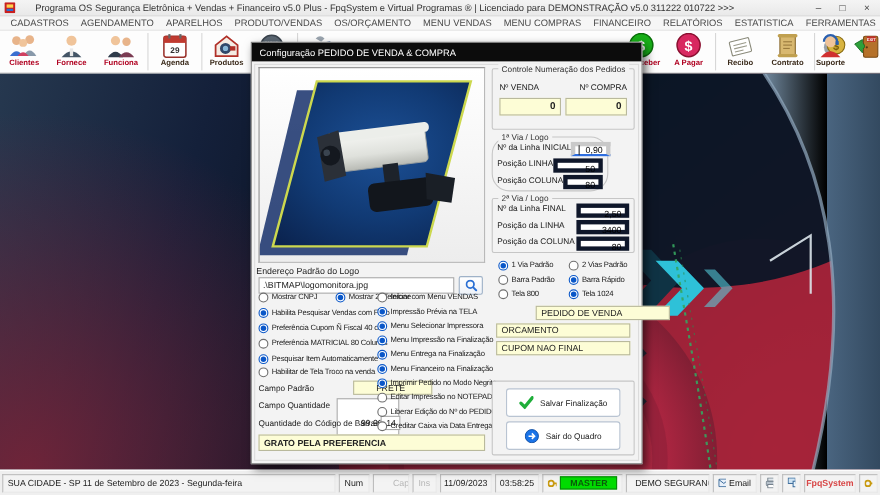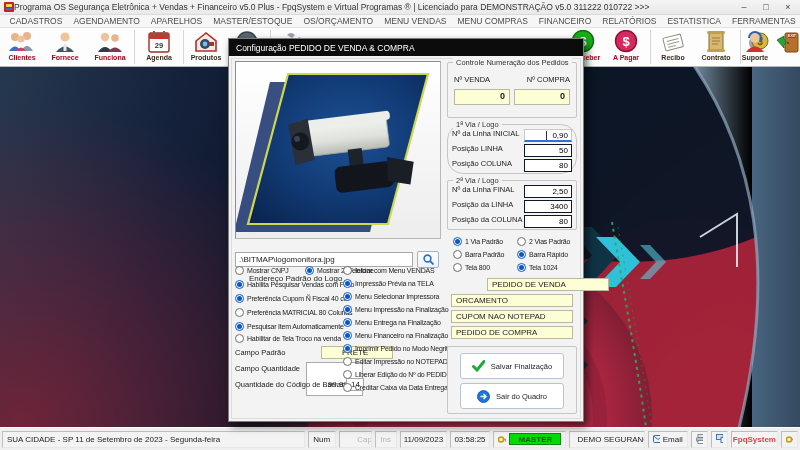--- a/index.html
+++ b/index.html
@@ -2,21 +2,21 @@
 <html><head>
 <meta charset="utf-8">
 <style>
   * { margin:0; padding:0; box-sizing:border-box; }
   html,body { width:800px; height:450px; overflow:hidden; }
   body { font-family:"Liberation Sans", sans-serif; }
   .screen { position:relative; width:800px; height:450px; background:#e8e8e8; overflow:hidden; }
 
   
   .titlebar { position:absolute; left:0; top:0; width:800px; height:15px; background:linear-gradient(#f4f4f4,#e9e9e9); display:flex; align-items:center; padding:0 4px; border-bottom:1px solid #dadada; }
-  .titlebar .ttext { font-size:8.5px; color:#333; white-space:nowrap; overflow:hidden; flex:1; margin-left:0; }
+  .titlebar .ttext { font-size:8.5px; color:#333; white-space:nowrap; overflow:hidden; flex:1; margin-left:18px; }
   .winbtns { display:flex; gap:10px; margin-right:2px; }
   .winbtns span { font-size:9px; color:#444; line-height:12px; width:12px; text-align:center; cursor:default; }
 
   
   .menubar { position:absolute; left:0; top:15px; width:800px; height:13px; background:#f6f6f6; display:flex; align-items:center; padding-left:4px; border-bottom:1px solid #e2e2e2; }
   .menubar .mitem { font-size:8.5px; color:#4a4a4a; padding:0 5.5px; white-space:nowrap; }
 
   
   .toolbar { position:absolute; left:0; top:28px; width:800px; height:39px; background:#fdfdfd; border-bottom:1px solid #b9b9b9; }
   .titem { position:absolute; top:1px; height:37px; display:flex; flex-direction:column; align-items:center; justify-content:flex-start; }
@@ -45,42 +45,42 @@
   
   .dialog { position:absolute; left:228px; top:38px; width:356px; height:384px; background:#f3f3f3; border:1px solid #7e7e7e; box-shadow:3px 4px 8px rgba(0,0,0,.6); }
   .dtitle { height:17px; background:#0c0c0c; color:#fff; font-size:8.5px; display:flex; align-items:center; padding-left:7px; }
   .dbody { position:absolute; left:0; top:17px; right:0; bottom:0; background:#f3f3f3; }
   .dinner { position:absolute; inset:2px; border:1px solid #dcdcdc; pointer-events:none; }
 
   
   .imgpanel { position:absolute; left:6px; top:5px; width:206px; height:178px; background:linear-gradient(#ffffff,#ededed); border:1px solid #b9b9b9; border-top-color:#8f8f8f; border-left-color:#8f8f8f; overflow:hidden; }
 
   .lbl { font-size:8px; color:#222; white-space:nowrap; }
-  .logolabel { position:absolute; left:20px; top:186px;margin-top:32px; }
+  .logolabel { position:absolute; left:4px; top:186px; }
   .logoinput { position:absolute; left:6px; top:196px; width:178px; height:15px; background:#fff; border:1px solid #a8a8a8; font-size:8px; color:#222; padding:0 3px; line-height:13px; white-space:nowrap; overflow:hidden; }
   .searchbtn { position:absolute; left:188px; top:195px; width:22px; height:17px; background:linear-gradient(#fff,#eef2f8); border:1px solid #9fb2c8; border-radius:2px; display:flex; align-items:center; justify-content:center; }
 
   
   .opt { position:absolute; display:flex; align-items:center; gap:3px; height:11px; white-space:nowrap; }
   .opt .olabel { font-size:7px; letter-spacing:-0.2px; color:#1a1a1a; }
   .radio { width:9px; height:9px; border:1px solid #6e6e6e; border-radius:50%; background:#fff; flex:none; position:relative; }
   .radio.on { border-color:#0a57c8; }
   .radio.on::after { content:''; position:absolute; inset:1px; border-radius:50%; background:#0a57c8; }
 
   .yfield { background:#fdfdd6; border:1px solid #b9b99c; font-size:8px; color:#222; }
   .wfield { background:#fff; border:1px solid #a9a9a9; font-size:8px; color:#222; text-align:right; }
 
   .fieldrow-label { position:absolute; font-size:7.5px; color:#1a1a1a; white-space:nowrap;text-align:right; }
 
   
   .grp { position:absolute; border:1px solid #c6c6c6; border-radius:2px; background:#f3f3f3; }
   .grp-t { position:absolute; top:-5px; left:5px; background:#f3f3f3; padding:0 3px; font-size:7.5px; color:#333; white-space:nowrap; }
   .vrow { position:absolute; left:4px; right:4px; height:14px; display:flex; justify-content:space-between; }
   .vrow .vl { font-size:7.5px; color:#1a1a1a; white-space:nowrap; }
-  .vrow .vf { width:48px; height:13px; background:#fff; border:1px solid #0f172a; font-size:8px; text-align:right; padding:0 3px; line-height:11px; }
+  .vrow .vf { width:48px; height:13px; background:#fff; border:4px solid #0f172a; font-size:8px; text-align:right; padding:0 3px; line-height:11px; }
   .vf.focus { border-color:#c9c9c9; border-bottom:2px solid #2f6fe0; display:flex; align-items:center; justify-content:flex-end; gap:5px; }
   .caret { width:1px; height:9px; background:#333; }
 
   .docfield { position:absolute; left:4px; width:122px; height:13px; line-height:12px; padding:0 4px; }
 
   .btn { position:absolute; left:12px; width:104px; height:26px; background:#fff; border:1px solid #b9c4d2; border-radius:3px; display:flex; align-items:center; justify-content:center; gap:6px; font-size:7.5px; color:#222; cursor:default; }
 
   .nvrow { position:absolute; left:6px; right:6px; top:12px; display:flex; justify-content:space-between; }
   .nvrow .nl { font-size:7.5px; color:#1a1a1a; }
   .nfield { position:absolute; top:26px; width:56px; height:16px; font-weight:bold; font-size:9px; text-align:right; padding:1px 4px; }
@@ -101,21 +101,21 @@
       <span>–</span>
       <span>□</span>
       <span>×</span>
     </div>
   </div>
 
   <div class="menubar">
     <span class="mitem">CADASTROS</span>
     <span class="mitem">AGENDAMENTO</span>
     <span class="mitem">APARELHOS</span>
-    <span class="mitem">MASTER/ESTOQUE</span>
+    <span class="mitem">PRODUTO/VENDAS</span>
     <span class="mitem">OS/ORÇAMENTO</span>
     <span class="mitem">MENU VENDAS</span>
     <span class="mitem">MENU COMPRAS</span>
     <span class="mitem">FINANCEIRO</span>
     <span class="mitem">RELATÓRIOS</span>
     <span class="mitem">ESTATISTICA</span>
     <span class="mitem">FERRAMENTAS</span>
 
   </div>
 
@@ -441,20 +441,21 @@
           <span class="radio"></span>
           <span class="olabel">Habilitar de Tela Troco na venda</span>
         </div>
 
       <div class="fieldrow-label" style="left:6px;top:292px;">Campo Padrão</div>
       <div class="yfield" style="position:absolute;left:62px;top:290px;width:72px;height:13px;line-height:12px;padding:0 20px;margin-left:30px;">FRETE</div>
       <div class="fieldrow-label" style="left:6px;top:308px;">Campo Quantidade</div>
       <div class="wfield" style="position:absolute;left:77px;top:306px;width:57px;height:13px;line-height:12px;padding:16px 3px;">99.999,9</div>
       <div class="fieldrow-label" style="left:6px;top:324px;">Quantidade do Código de Barras:</div>
       <div class="wfield" style="position:absolute;left:117px;top:322px;width:18px;height:13px;line-height:12px;padding:0 3px;">14</div>
+      <div class="yfield" style="position:absolute;left:6px;top:339px;width:206px;height:15px;line-height:14px;padding:0 4px;font-weight:bold;">GRATO PELA PREFERENCIA</div>
 
       <div class="opt" style="left:114px;top:209px;">
           <span class="radio"></span>
           <span class="olabel">Iniciar com Menu VENDAS</span>
         </div>
       <div class="opt" style="left:114px;top:222px;">
           <span class="radio on"></span>
           <span class="olabel">Impressão Prévia na TELA</span>
         </div>
       <div class="opt" style="left:114px;top:235px;">
@@ -493,21 +494,21 @@
       <div class="grp" style="left:218px;top:6px;width:130px;height:56px;">
         <span class="grp-t">Controle Numeração dos Pedidos</span>
         <div class="nvrow">
           <span class="nl">Nº VENDA</span>
           <span class="nl">Nº COMPRA</span>
         </div>
         <div class="yfield nfield" style="left:6px;">0</div>
         <div class="yfield nfield" style="right:6px;">0</div>
       </div>
 
-      <div class="grp" style="left:218px;top:68px;width:130px;height:50px;border-radius:16px;">
+      <div class="grp" style="left:218px;top:68px;width:106px;height:50px;border-radius:16px;">
         <span class="grp-t">1ª Via / Logo</span>
         <div class="vrow" style="top:4px;">
           <span class="vl">Nº da Linha INICIAL</span>
           <span class="vf focus">
               <span class="caret"></span>
               <span>0,90</span>
             </span>
         </div>
         <div class="vrow" style="top:19px;">
           <span class="vl">Posição LINHA</span>
@@ -555,22 +556,21 @@
           <span class="radio"></span>
           <span class="olabel">Tela 800</span>
         </div>
       <div class="opt" style="left:288px;top:206px;">
           <span class="radio on"></span>
           <span class="olabel">Tela 1024</span>
         </div>
 
       <div class="yfield docfield" style="left:222px;top:222px;margin-left:36px;">PEDIDO DE VENDA</div>
       <div class="yfield docfield" style="left:222px;top:238px;">ORCAMENTO</div>
-      <div class="yfield docfield" style="left:222px;top:254px;">CUPOM NAO NOTEPAD</div>
-      <div class="yfield docfield" style="left:222px;top:270px;">PEDIDO DE COMPRA</div>
+      <div class="yfield docfield" style="left:222px;top:254px;">CUPOM NAO FINAL</div>
 
       <div class="grp" style="left:218px;top:290px;width:130px;height:68px;">
         <div class="btn" style="top:6px;">
           <svg width="13" height="12">
               <path d="M1.5,6.5 L5,10 L12,1.5" fill="none" stroke="#1fae3a" stroke-width="3" stroke-linecap="round"></path>
             </svg>
           <span>Salvar Finalização</span>
         </div>
         <div class="btn" style="top:36px;">
           <svg width="13" height="13">

